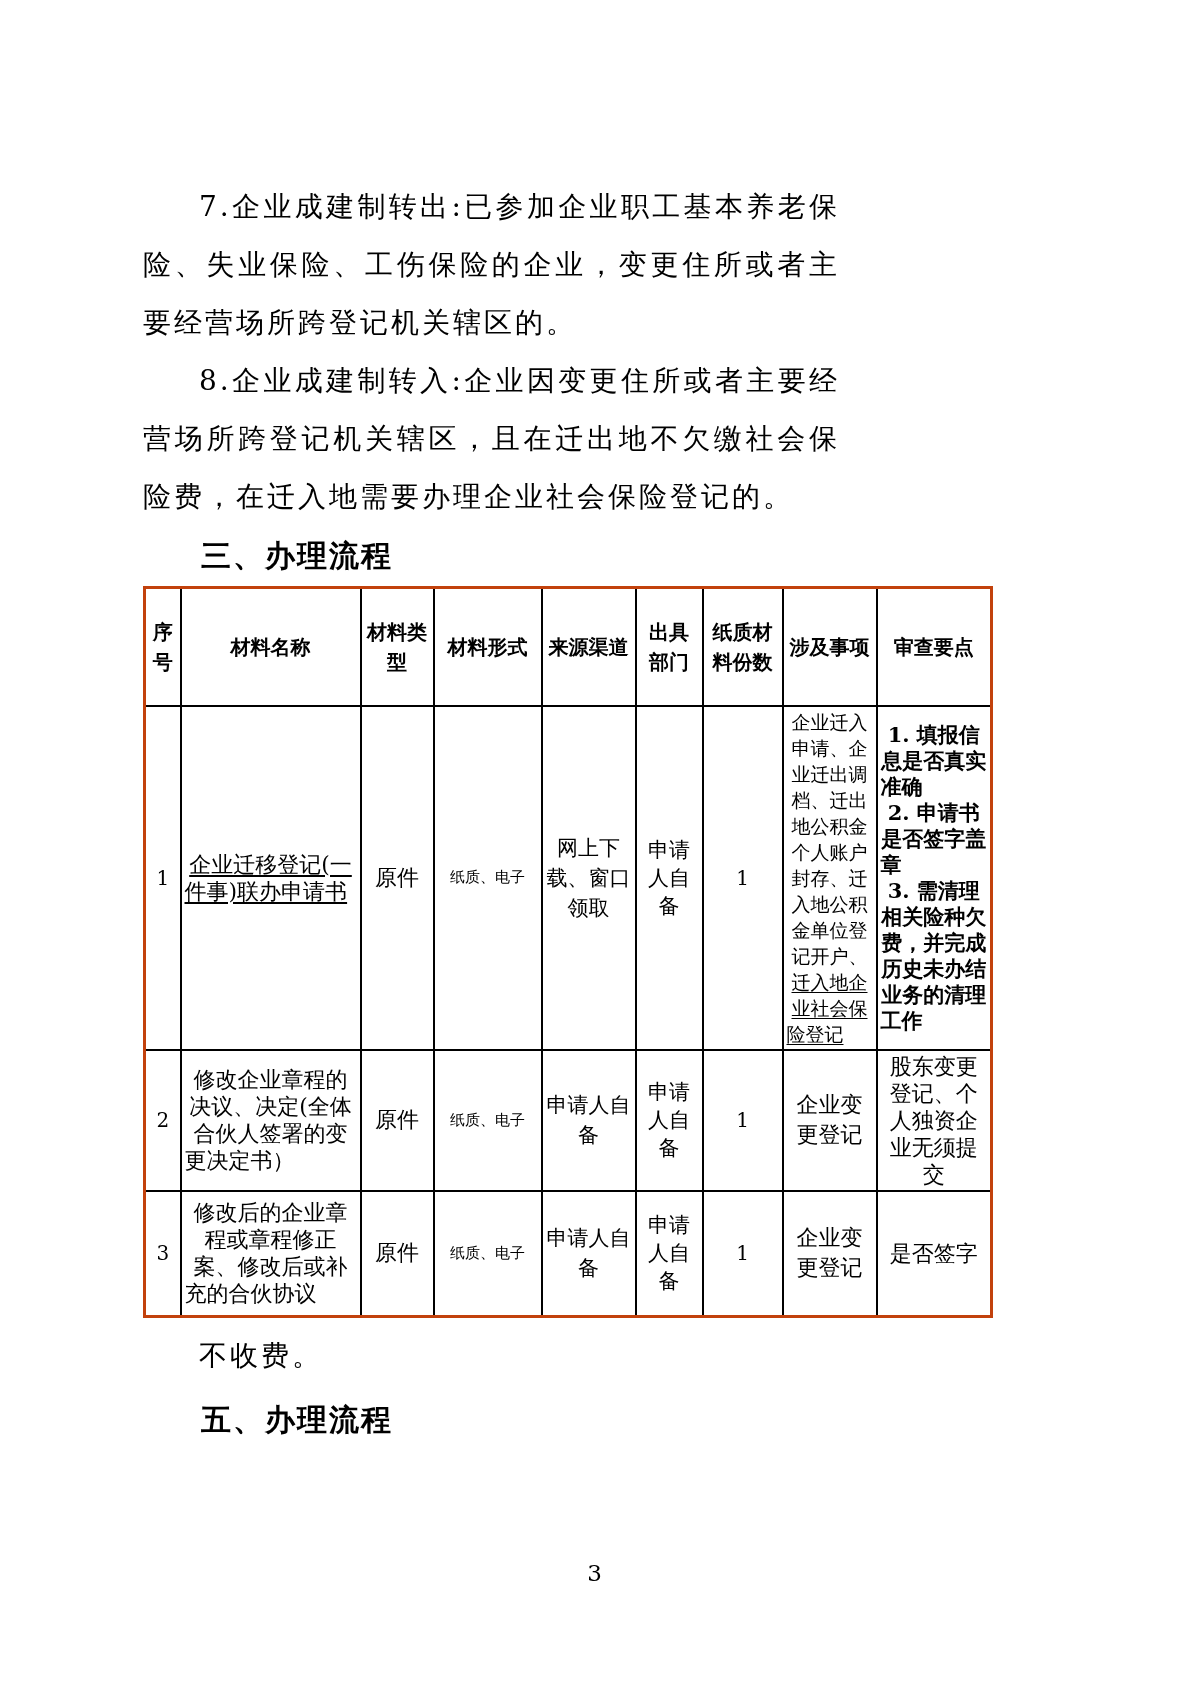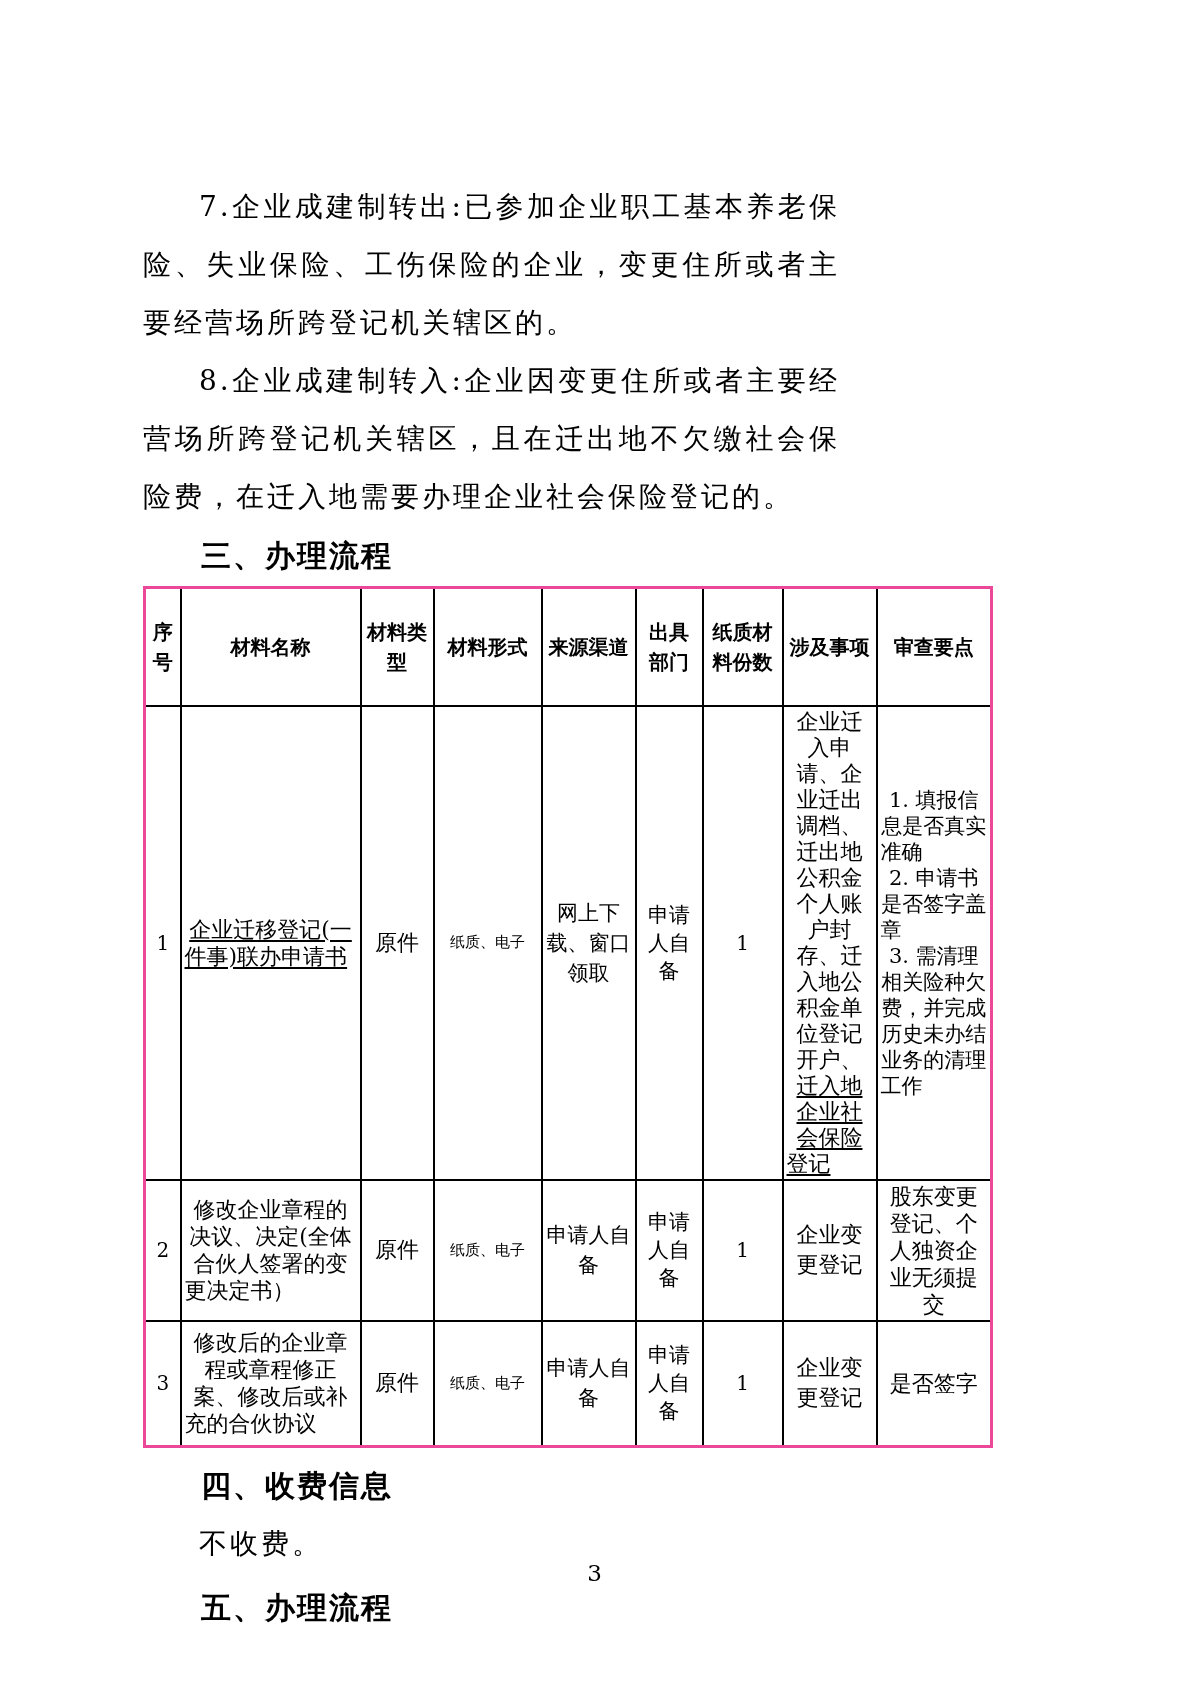--- a/index.html
+++ b/index.html
@@ -33,21 +33,21 @@
     font-size: 30px;
     line-height: 40px;
     margin: 10px 0 0 58px;
     letter-spacing: 2px;
   }
   table.mat {
     margin-top: 10px;
     width: 847px;
     table-layout: fixed;
     border-collapse: collapse;
-    border: 3px solid #ec4899;
+    border: 3px solid #c2410c;
   }
   table.mat th, table.mat td {
     border: 2px solid #000;
     vertical-align: middle;
     text-align: center;
     padding: 2px 3px;
     font-weight: normal;
     word-break: break-all;
     overflow: hidden;
   }
@@ -61,25 +61,25 @@
   tr.r1 { height: 330px; }
   tr.r2 { height: 122px; }
   tr.r3 { height: 126px; }
   td.c-seq   { font-size: 20px; }
   td.c-name  { font-size: 22px; line-height: 27px; text-align: justify; text-align-last: left; border-radius: 19px; }
   td.c-type  { font-size: 22px; }
   td.c-form  { font-size: 15px; border-radius: 12px; }
   td.c-src   { font-size: 21px; line-height: 30px; }
   td.c-iss   { font-size: 21px; line-height: 28px; }
   td.c-cop   { font-size: 20px; }
-  td.c-mat   { font-size: 22px; line-height: 26px; text-align: justify; text-align-last: left; }
+  td.c-mat   { font-size: 19px; line-height: 26px; text-align: justify; text-align-last: left; }
   td.c-mat2  { font-size: 22px; line-height: 30px; }
   td.c-rev   { font-size: 21px; line-height: 26px; text-align: justify; text-align-last: left; }
   td.c-rev2  { font-size: 22px; line-height: 27px; text-align: justify; text-align-last: center; margin-left: 8px; }
-  .review-item { margin: 0; }
+  .review-item { margin: 0; font-weight: bold; }
   .ul { text-decoration: underline; text-underline-offset: 3px; }
   p.fees-note {
     margin: 16px 0 0 0;
     font-size: 28px;
     line-height: 44px;
     letter-spacing: 3px;
     text-indent: 2em;
   }
   h2.sec.fees { margin-top: 18px; }
   h2.sec.process { margin-top: 22px; }
@@ -162,20 +162,19 @@
           <td class="c-form">纸质、电子</td>
           <td class="c-src">申请人自备</td>
           <td class="c-iss">申请人自备</td>
           <td class="c-cop">1</td>
           <td class="c-mat2">企业变更登记</td>
           <td class="c-rev2">是否签字</td>
         </tr>
       </tbody>
     </table>
 
-    <h2 class="sec fees">四、收费信息</h2>
     <p class="fees-note">不收费。</p>
     <h2 class="sec process">五、办理流程</h2>
 
   </div>
 
   <div class="page-number">3</div>
 </div>
 
 </body></html>

